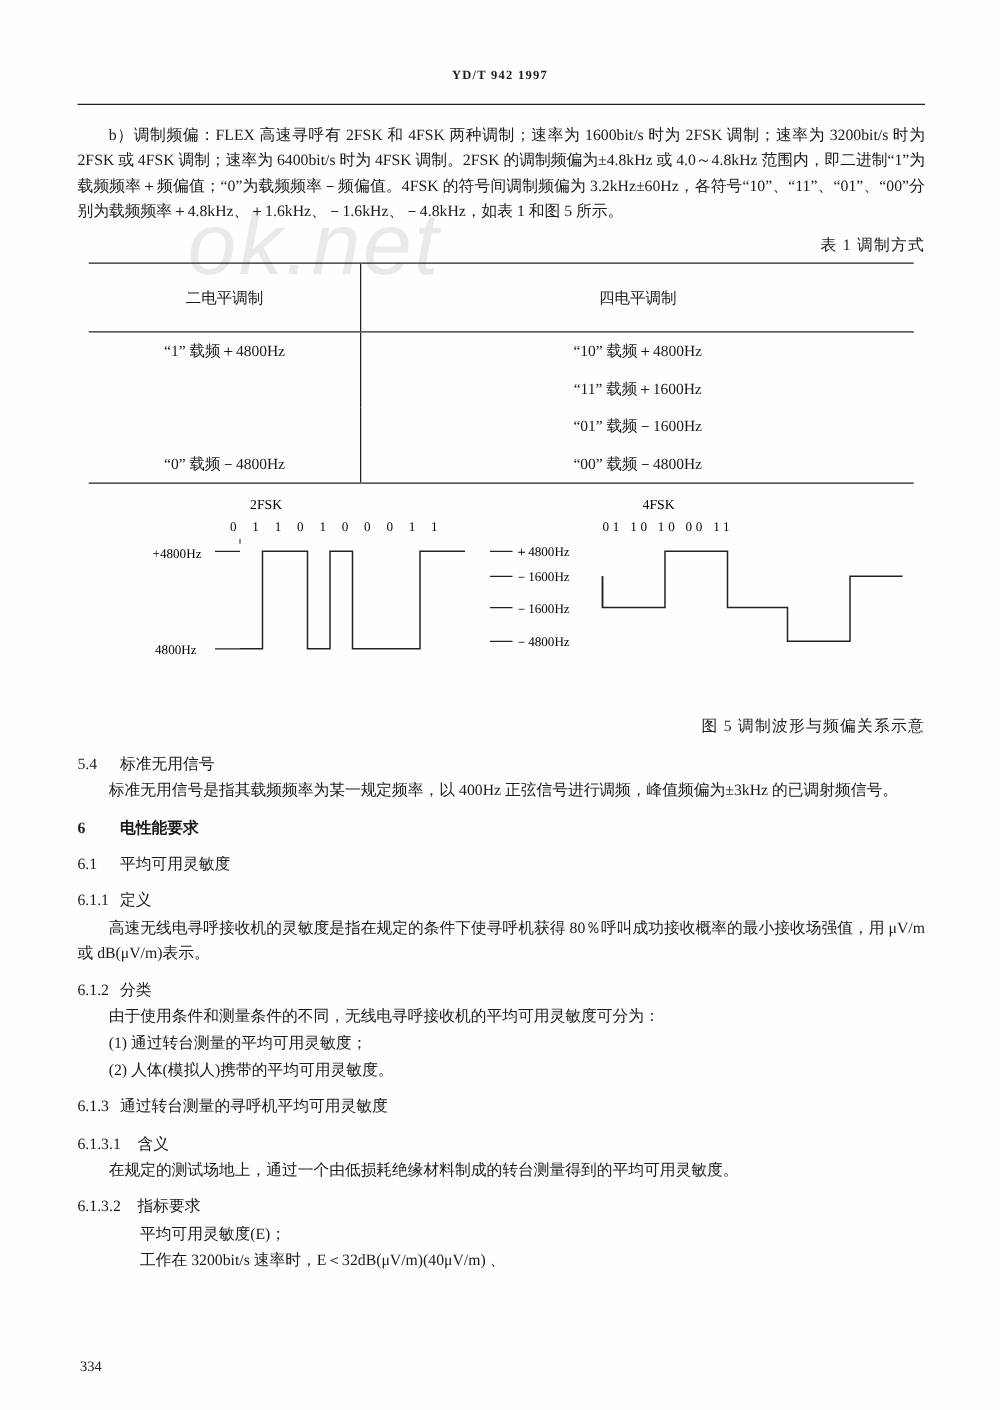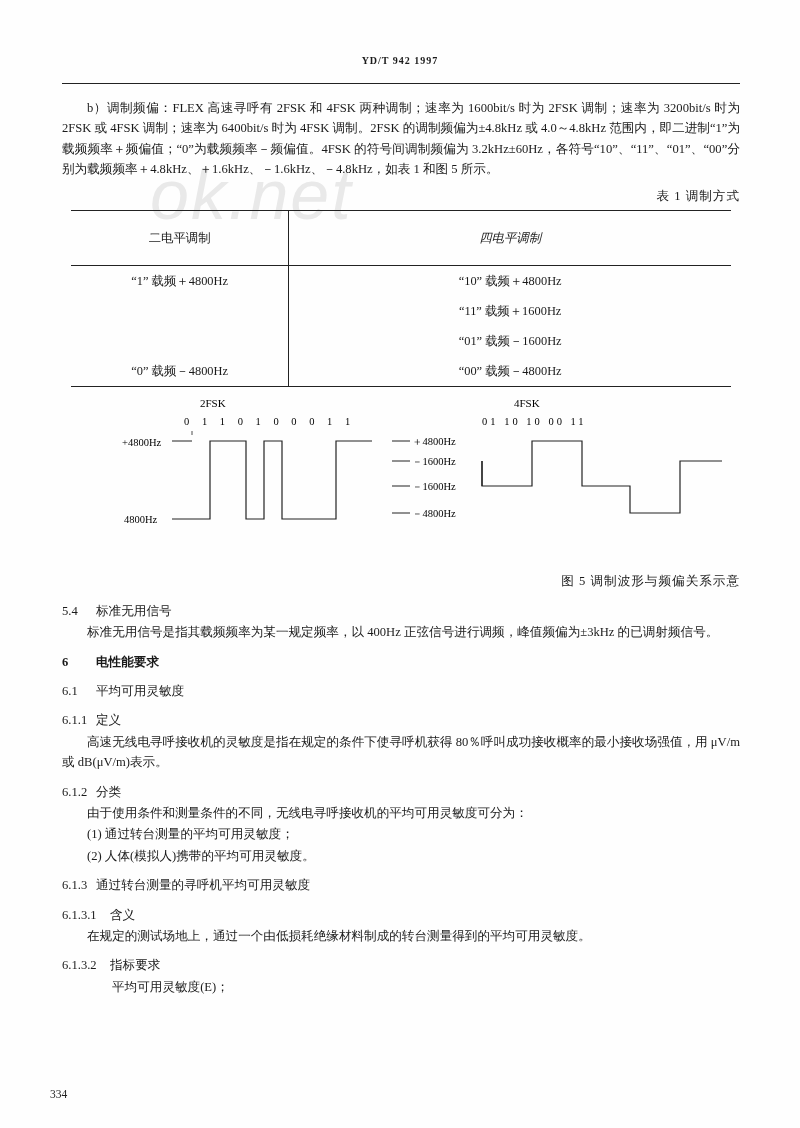--- a/index.html
+++ b/index.html
@@ -84,40 +84,40 @@
     border-bottom: 1px solid #222;
     padding: 17px 4px;
   }
   table.mod tbody tr:last-child td {
     border-bottom: 1.4px solid #222;
   }
   .vline {
     border-left: 1px solid #222 !important;
   }
   .cell-2lvl { width: 33%; }
-  .cell-4lvl { width: 67%; font-style: italic; }
+  .cell-4lvl { width: 67%; }
   
   .figure {
     position: relative;
     width: 678px;
     height: 170px;
     margin-top: 8px;
   }
   .section-head {
     margin-top: 9px;
     margin-bottom: 1px;
   }
   .bold-head { font-weight: bold; }
   .sec-label {
     display: inline-block;
     min-width: 34px;
   }
   .footer {
     position: absolute;
-    left: 50px;
+    left: 64px;
     bottom: 28px;
     font-size: 11.5px;
     color: #222;
   }
   .watermark {
     position: absolute;
     left: 150px;
     top: 155px;
     font-size: 70px;
     color: rgba(150,150,150,0.20);
@@ -239,17 +239,18 @@
 
     <p class="indent0 section-head">
       <span class="sec-label" style="min-width:48px">6.1.3.1</span><span>含义</span>
     </p>
     <p class="indent2">在规定的测试场地上，通过一个由低损耗绝缘材料制成的转台测量得到的平均可用灵敏度。</p>
 
     <p class="indent0 section-head">
       <span class="sec-label" style="min-width:48px">6.1.3.2</span><span>指标要求</span>
     </p>
     <p class="indent2" style="text-indent:50px">平均可用灵敏度(E)；</p>
+    <p class="indent2" style="text-indent:50px">工作在 3200bit/s 速率时，E＜32dB(μV/m)(40μV/m) 、</p>
 
   </div>
 
   <div class="footer">334</div>
 </div>
 
 </body></html>

